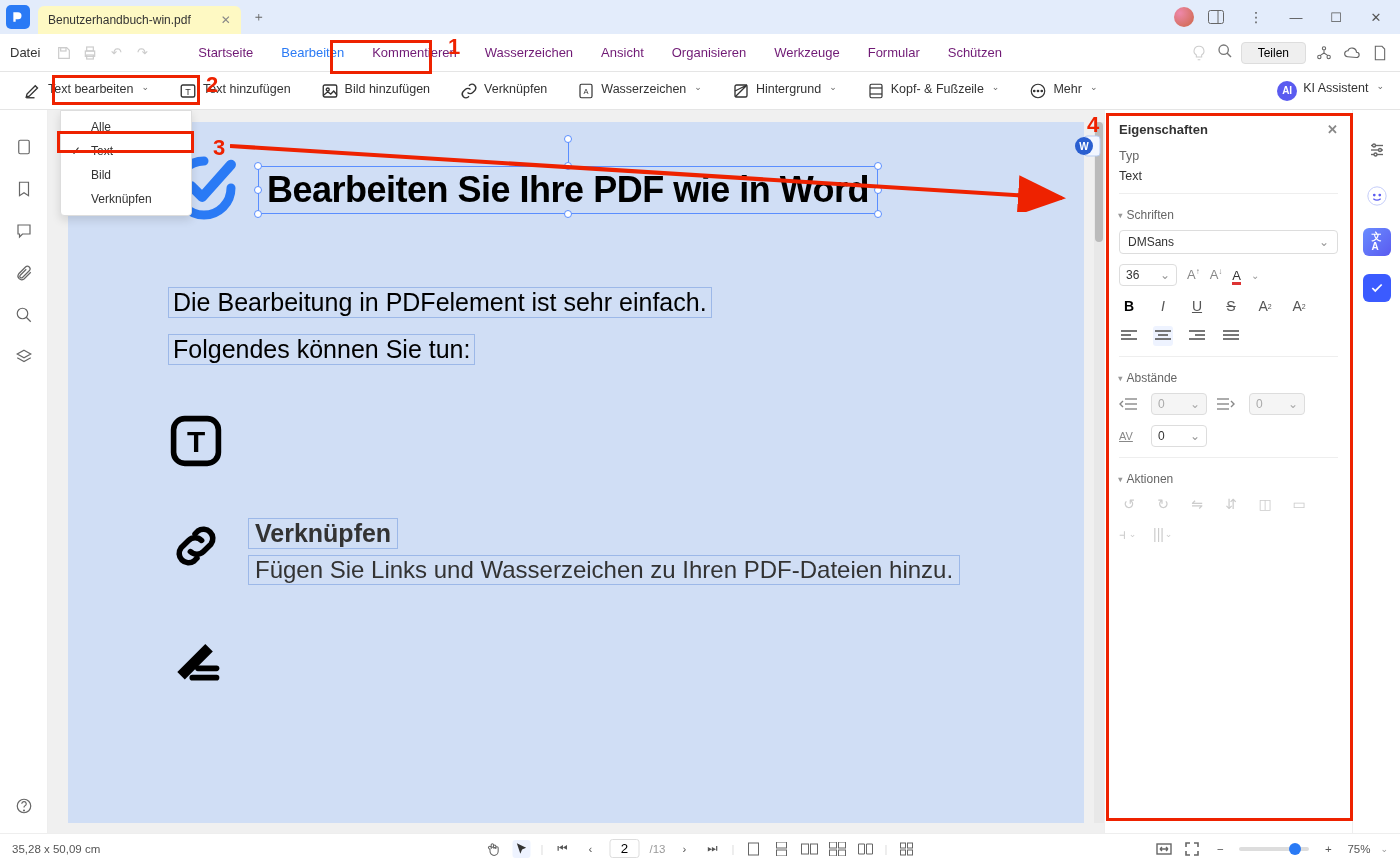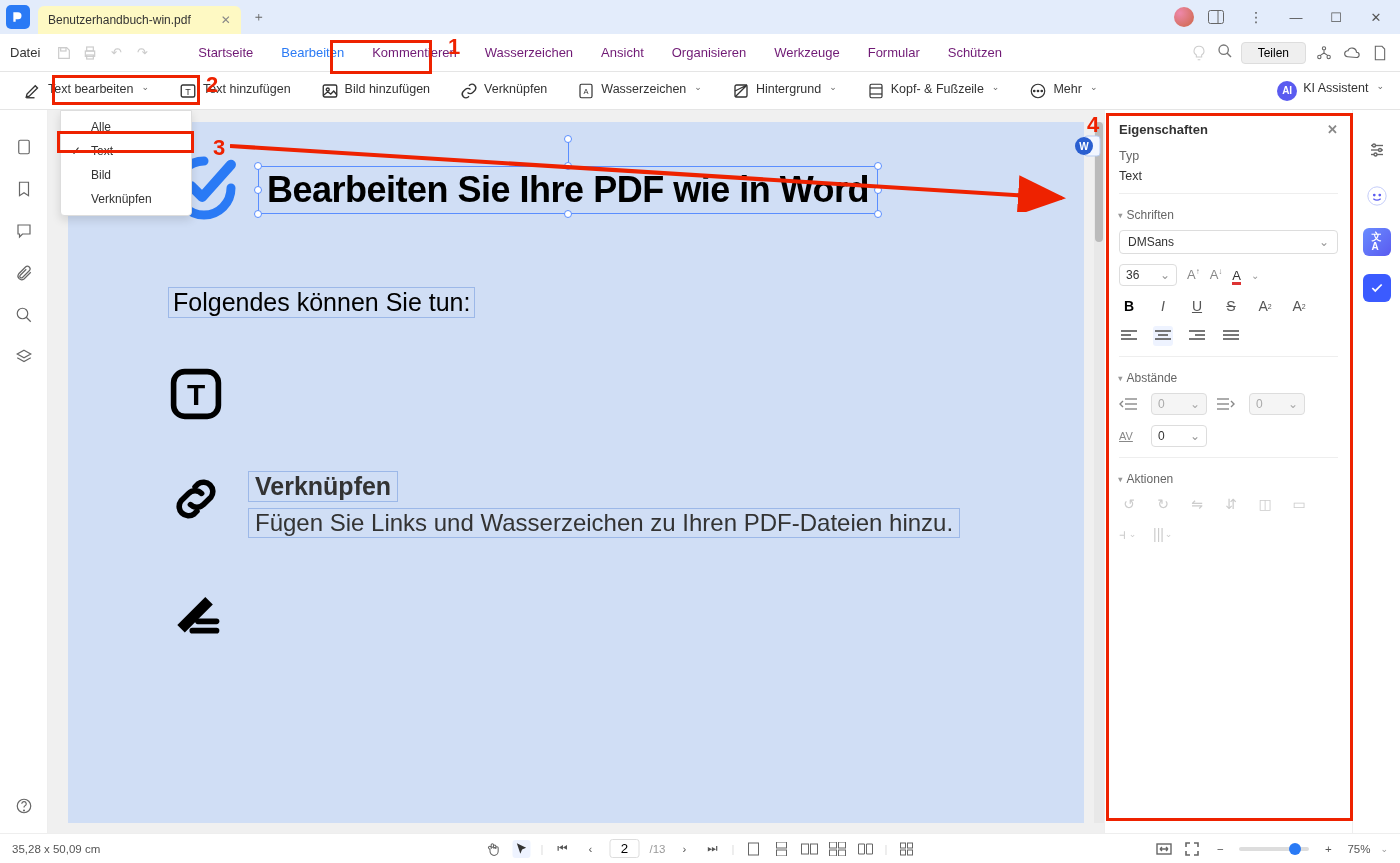--- a/index.html
+++ b/index.html
@@ -328,20 +328,21 @@
         </span>
         <div class="heading-box">
           <span>Bearbeiten Sie Ihre PDF wie in Word</span>
           <div class="rot-line"></div>
           <div class="sel-handle rot-handle"></div>
           <div class="sel-handle sh-nw"></div><div class="sel-handle sh-n"></div><div class="sel-handle sh-ne"></div>
           <div class="sel-handle sh-e"></div><div class="sel-handle sh-se"></div><div class="sel-handle sh-s"></div>
           <div class="sel-handle sh-sw"></div><div class="sel-handle sh-w"></div>
         </div>
       </div>
+      <div><span class="body-text">Die Bearbeitung in PDFelement ist sehr einfach.</span></div>
       <div><span class="body-text">Folgendes können Sie tun:</span></div>
 
       <div class="feature-row">
         <span class="feature-icon">
           <svg viewBox="0 0 60 60">
               <rect x="6" y="6" width="48" height="48" rx="12" fill="none" stroke="#000" stroke-width="6"></rect>
               <text x="30" y="42" text-anchor="middle" font-size="32" font-weight="900" fill="#000">T</text>
             </svg>
         </span>
       </div>

